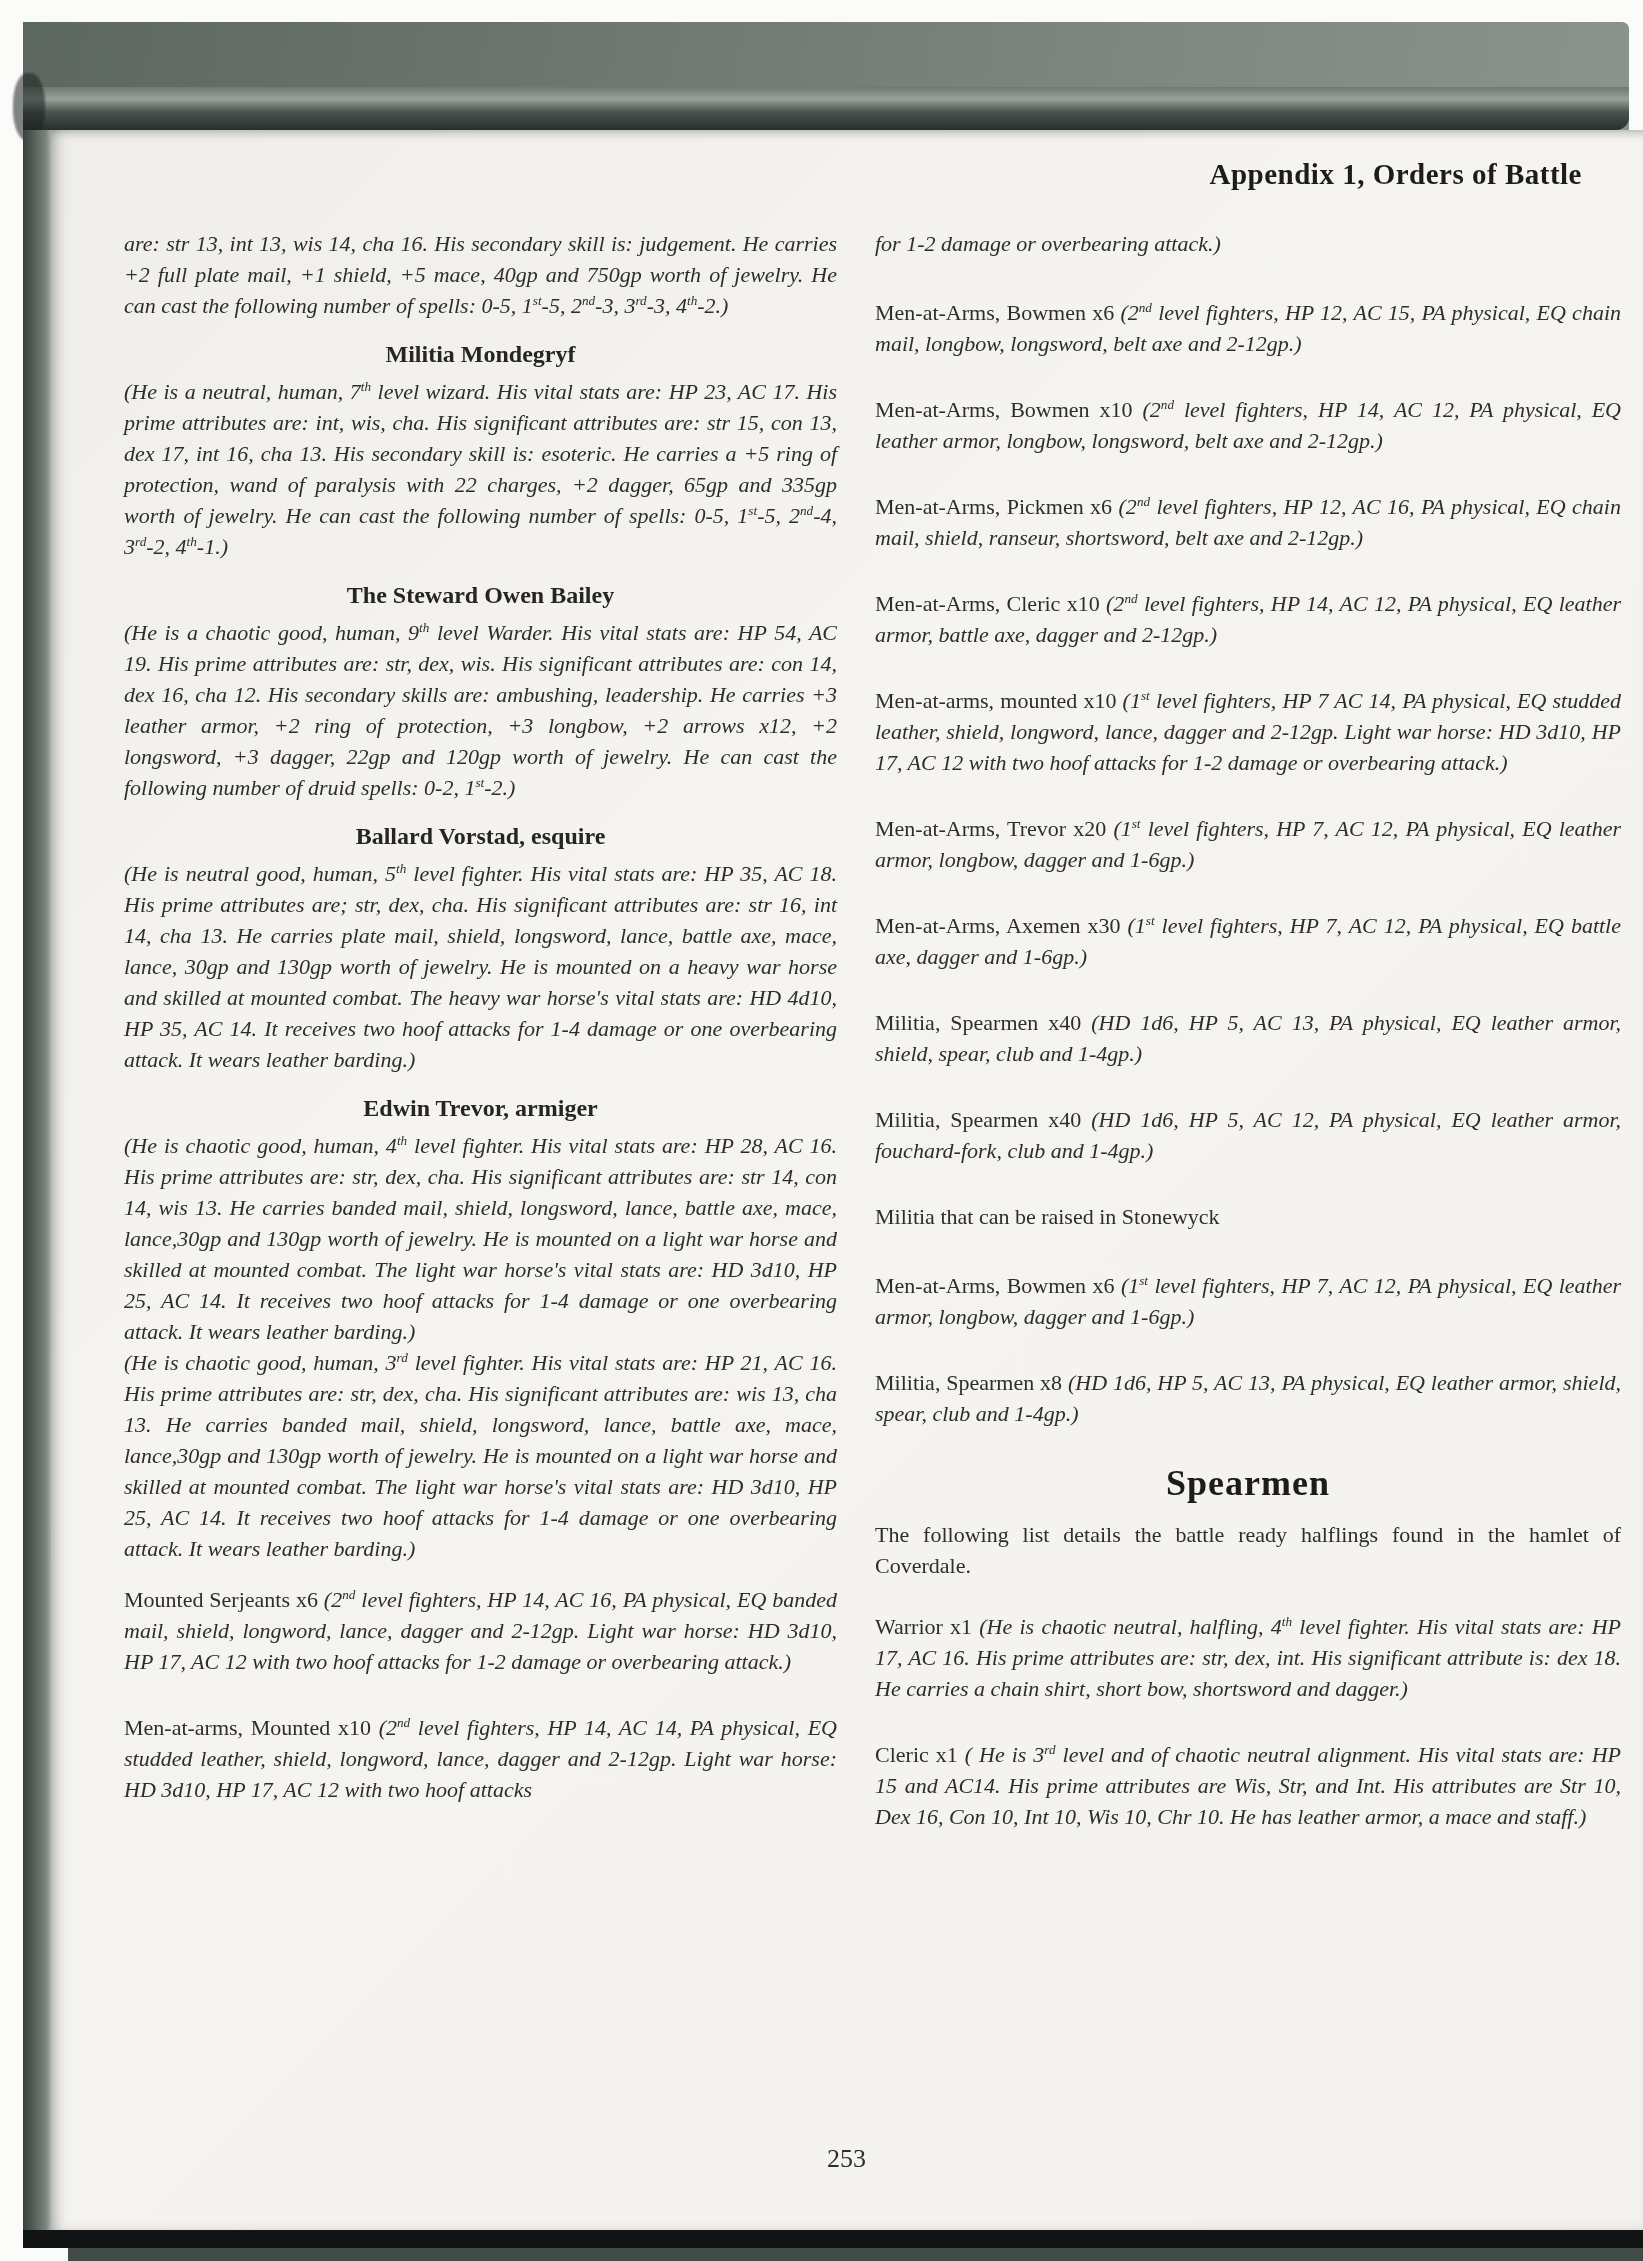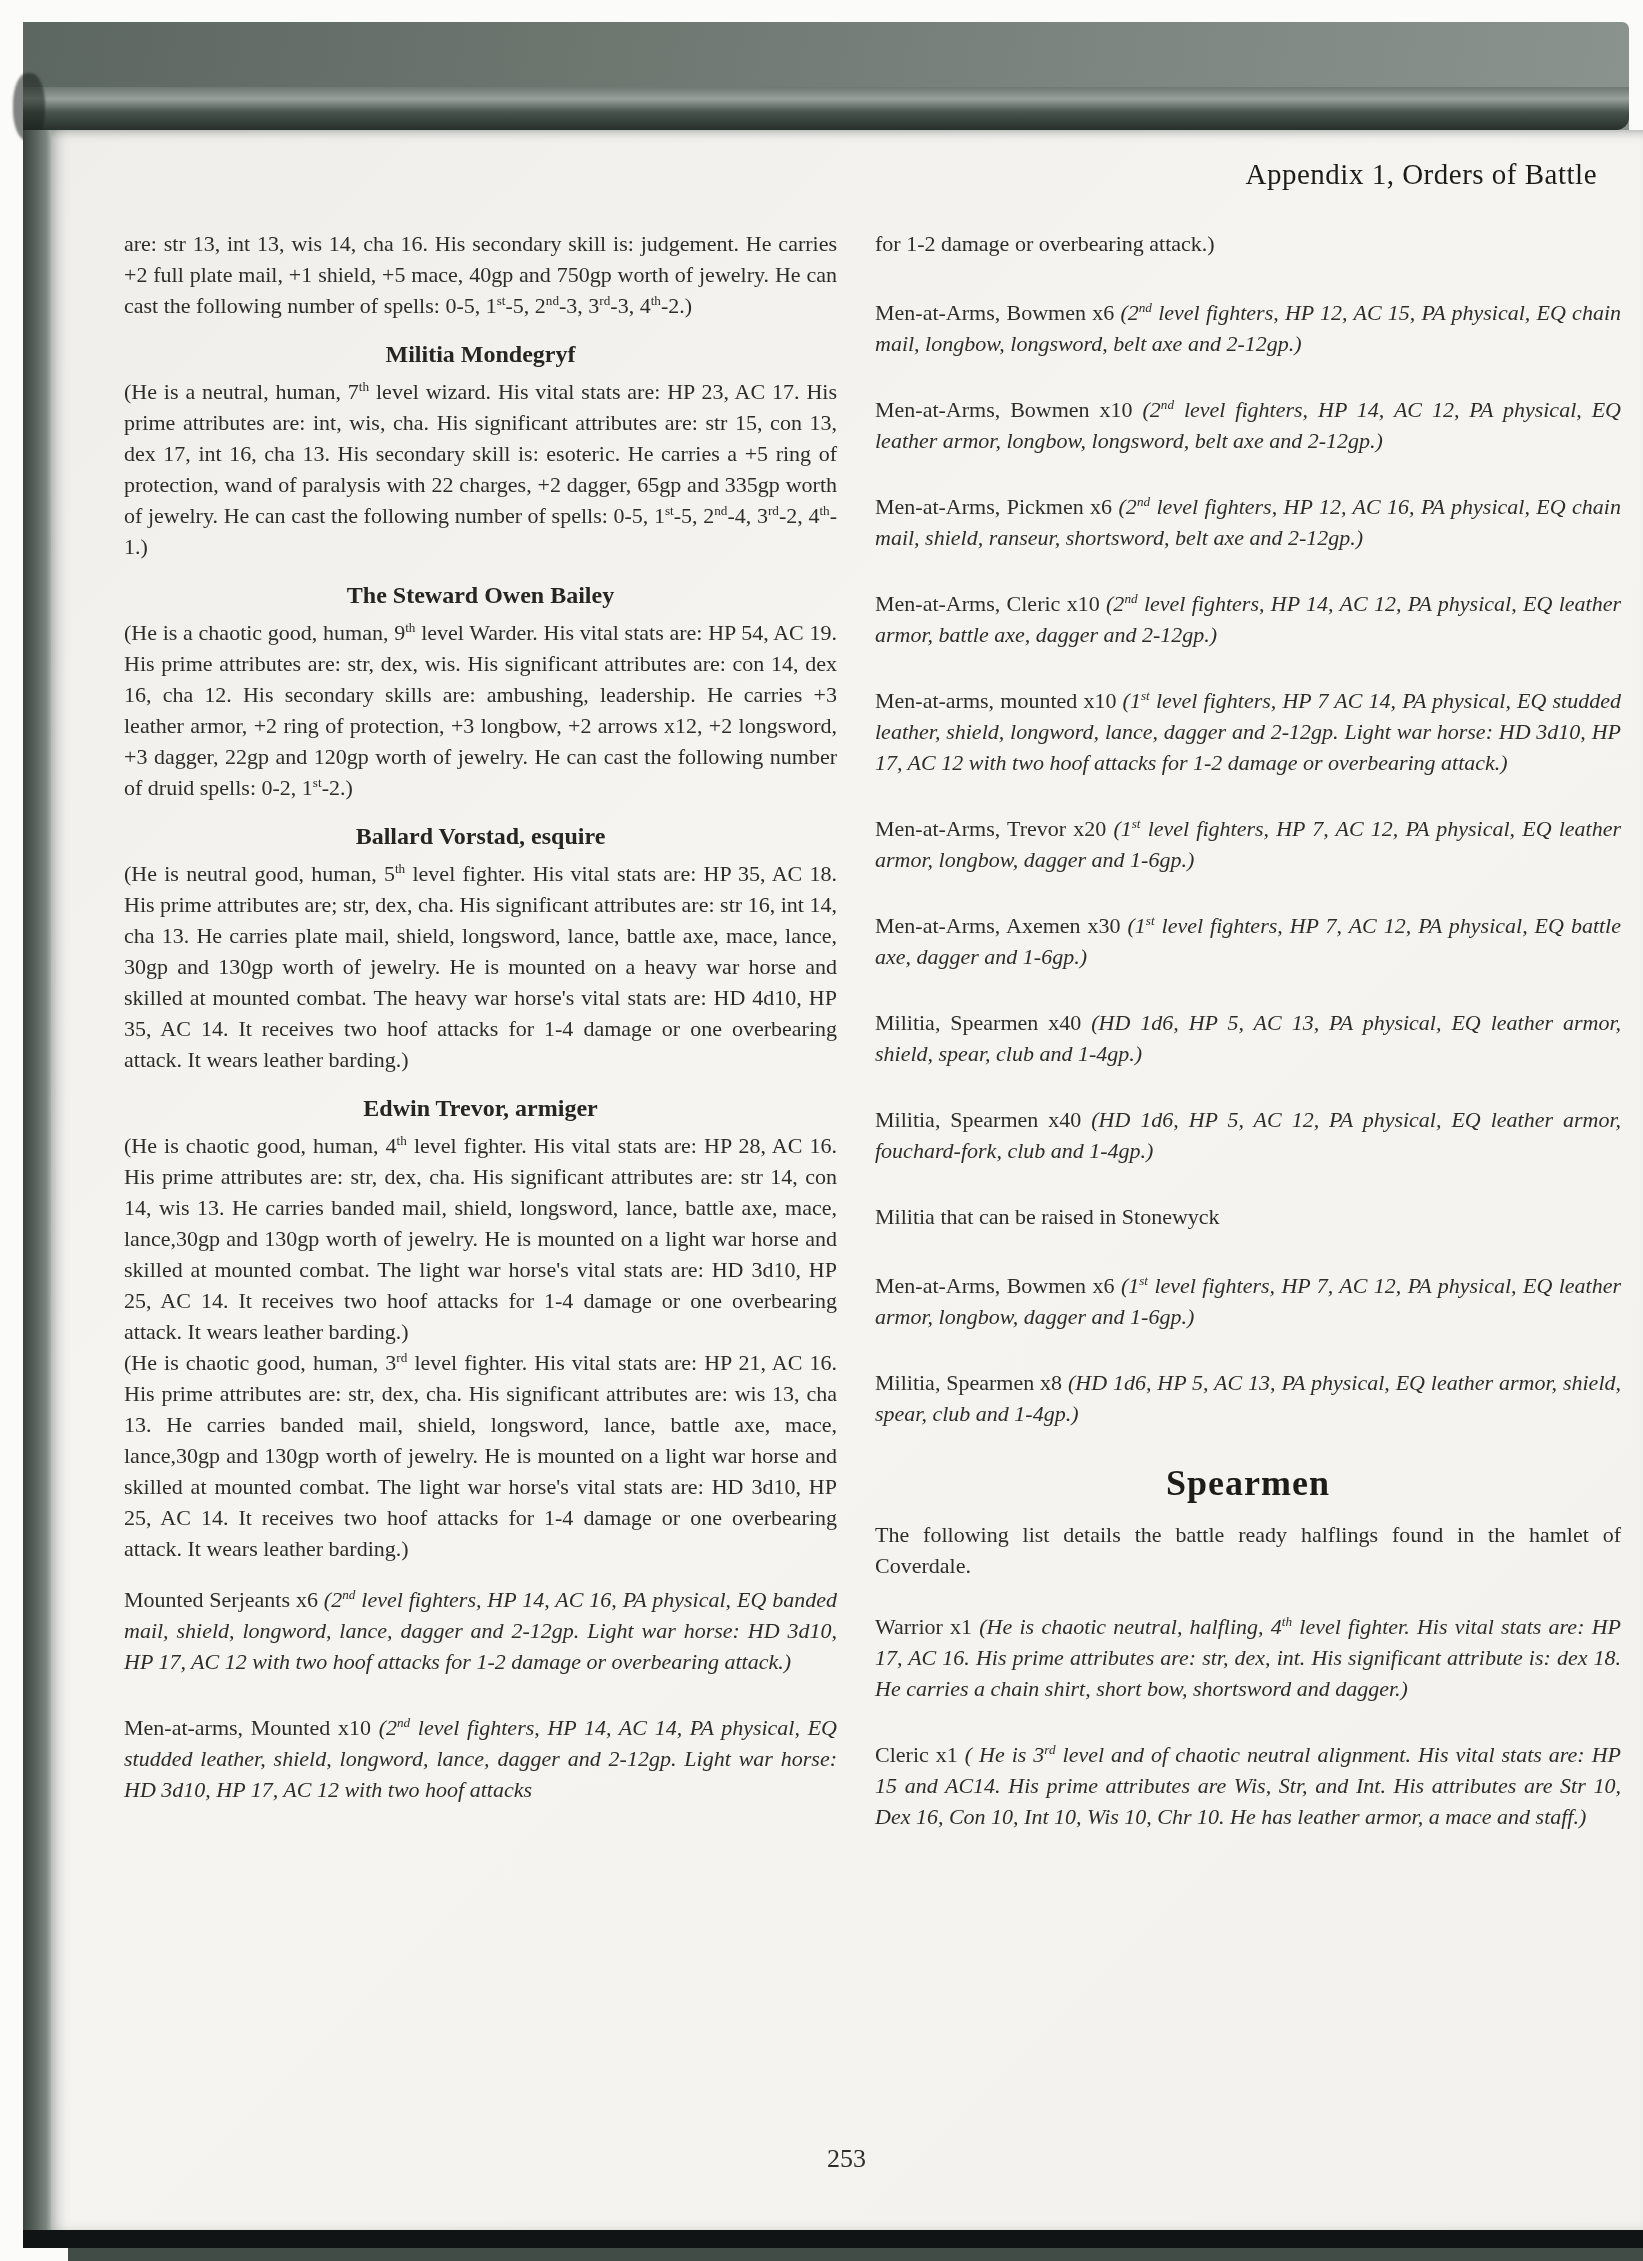--- a/index.html
+++ b/index.html
@@ -15,27 +15,27 @@
   .cover-corner{position:absolute;left:12.6px;top:73px;width:32px;height:68px;
                 background:rgba(26,32,29,0.55);border-radius:45%;filter:blur(1px);}
   
   .cover-left{position:absolute;left:23px;top:130px;width:28px;height:2101px;
               background:linear-gradient(to right,#37423c 0%,#5a645e 45%,#7b847e 82%,#a9b0ab 100%);}
   
   .page{position:absolute;left:51px;top:130px;width:1593px;height:2100px;
         background:linear-gradient(135deg,#efeeea 0%,#f5f4f1 38%,#f3f2ee 100%);
         box-shadow:inset 9.7px 0 14.5px -6.8px rgba(55,65,60,0.45), inset 0 7.7px 10.6px -6.8px rgba(55,65,60,0.35);
         overflow:hidden;}
-  .page-header{position:absolute;top:28px;right:47px;width:435px;text-align:right;
-               font-size:29px;font-weight:400;color:#1d1c18;letter-spacing:0.5px;}
+  .page-header{position:absolute;top:28px;right:62px;width:435px;text-align:right;
+               font-size:29px;font-weight:700;color:#1d1c18;letter-spacing:0.5px;}
   .col{position:absolute;top:98px;color:#2e2d2a;}
   .col-left{left:73px;width:713px;}
   .col-right{left:824px;width:746px;}
   .body{font-size:22px;line-height:31px;margin:0 0 0 0;text-align:justify;}
-  .italic{}
+  .italic{font-style:italic;}
   .cont{margin-bottom:10.6px;}
   .cont-r{margin-bottom:38px;}
   h3.sec-head{margin:19.3px 0 7.7px 0;text-align:center;font-size:24px;font-weight:700;
               color:#26251f;font-style:normal;line-height:28px;}
   p.entry{margin:8px 0 35px 0;}
   p.entry .lead{font-style:normal;}
   p.entry .ebody{font-style:italic;}
   p.note{margin:0 0 38px 0;font-style:normal;}
   h2.display{margin:4.8px 0 16.4px 0;text-align:center;font-size:36px;font-weight:700;
              color:#1d1c18;letter-spacing:1px;line-height:39px;}

